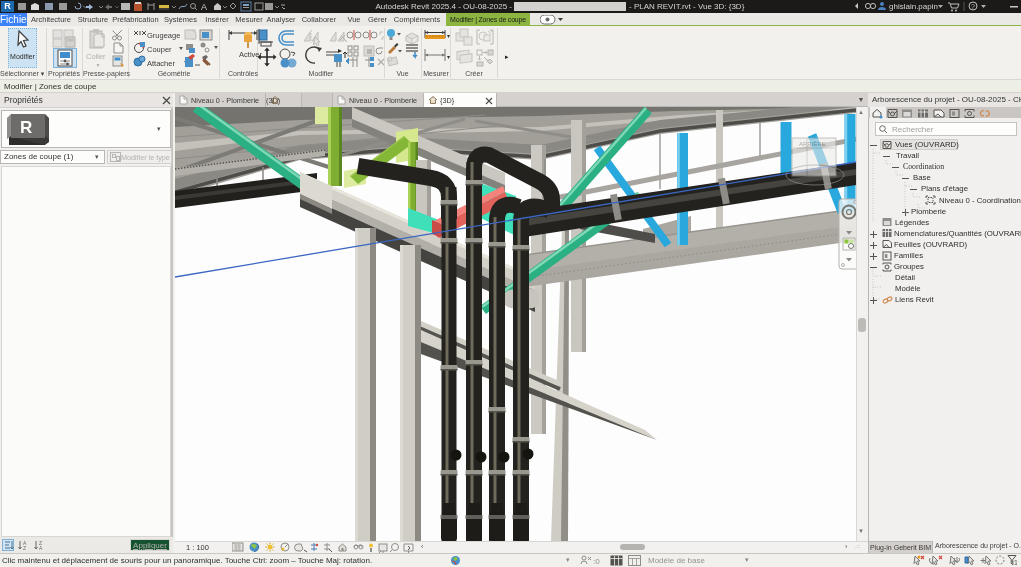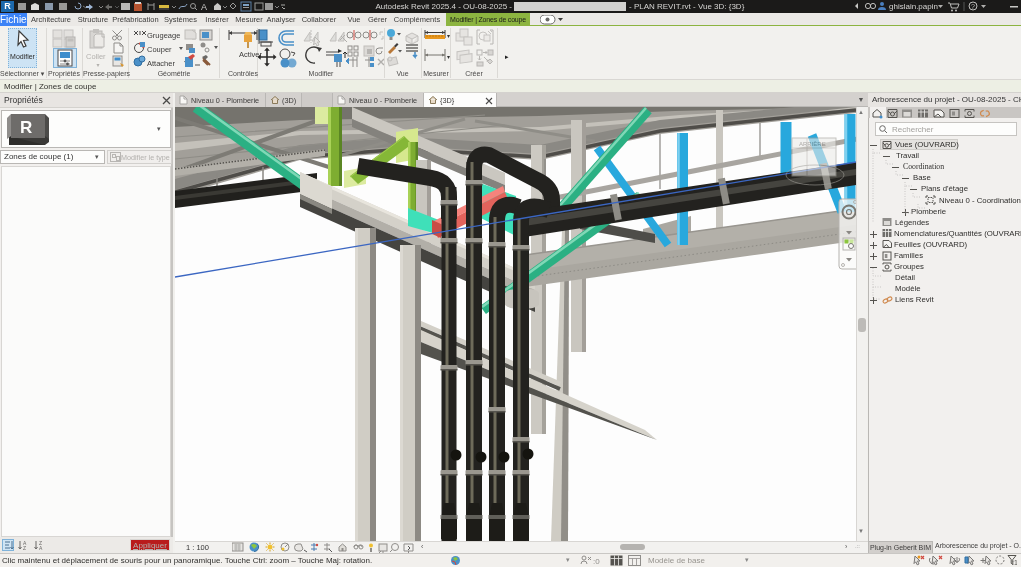--- a/index.html
+++ b/index.html
@@ -338,33 +338,33 @@
       <path d="M17 1 v8 m0 0 l-1.5 -2 m1.5 2 l1.5 -2"></path>
       <text x="20" y="5" font-size="5" fill="#6a6866" stroke="none">A</text>
       <text x="20" y="10" font-size="5" fill="#6a6866" stroke="none">Z</text>
     </g>
 <g stroke="#6a6866" fill="none">
       <path d="M33 1 v8 m0 0 l-1.5 -2 m1.5 2 l1.5 -2"></path>
       <text x="36" y="5" font-size="5" fill="#6a6866" stroke="none">Z</text>
       <text x="36" y="10" font-size="5" fill="#6a6866" stroke="none">A</text>
     </g>
 </svg>
-<div class="abs" style="left:130px;top:539px;width:40px;height:12px;border:1px solid #d8d6d3;background:#b91c1c;font-size:8px;color:#b3b1ae;text-align:center;line-height:12px;text-decoration:underline;">Appliquer</div>
+<div class="abs" style="left:130px;top:539px;width:40px;height:12px;border:1px solid #d8d6d3;background:#14532d;font-size:8px;color:#b3b1ae;text-align:center;line-height:12px;text-decoration:underline;">Appliquer</div>
 <div class="abs" style="left:175px;top:93px;width:693px;height:14px;background:#d4d1ce;border-bottom:1px solid #b9b7b4;"></div>
 <div class="abs" style="left:175px;top:93px;width:91px;height:14px;background:#d4d1ce;border-right:1px solid #b9b7b4;"></div>
 <svg class="abs" style="left:179px;top:95px" width="9" height="10" viewBox="0 0 9 10">
     <path d="M1 1 h4 l3 3 v5 h-7 z" fill="#f8f7f5" stroke="#a8a6a3"></path>
     <path d="M5 1 v3 h3" fill="none" stroke="#a8a6a3"></path>
   </svg>
 <div class="abs" style="left:191px;top:95.5px;width:73px;height:10px;font-size:7.3px;color:#3c3b3a;white-space:nowrap;overflow:hidden;">Niveau 0 - Plomberie</div>
 <div class="abs" style="left:266px;top:93px;width:36px;height:14px;background:#d4d1ce;border-right:1px solid #b9b7b4;"></div>
 <svg class="abs" style="left:270px;top:95px" width="10" height="10" viewBox="0 0 10 10">
     <path d="M1 5 L5 1.5 L9 5 M2.5 4.5 v4 h5 v-4" fill="#e8dbc8" stroke="#8a7a5a"></path>
   </svg>
-<div class="abs" style="left:282px;top:95.5px;width:18px;height:10px;font-size:7.3px;color:#3c3b3a;white-space:nowrap;overflow:hidden;">(3D)</div>
+<div class="abs" style="left:266px;top:95.5px;width:18px;height:10px;font-size:7.3px;color:#3c3b3a;white-space:nowrap;overflow:hidden;">(3D)</div>
 <div class="abs" style="left:302px;top:93px;width:31px;height:14px;background:#cecbc8;border-right:1px solid #b9b7b4;"></div>
 <div class="abs" style="left:333px;top:93px;width:91px;height:14px;background:#d4d1ce;border-right:1px solid #b9b7b4;"></div>
 <svg class="abs" style="left:337px;top:95px" width="9" height="10" viewBox="0 0 9 10">
     <path d="M1 1 h4 l3 3 v5 h-7 z" fill="#f8f7f5" stroke="#a8a6a3"></path>
     <path d="M5 1 v3 h3" fill="none" stroke="#a8a6a3"></path>
   </svg>
 <div class="abs" style="left:349px;top:95.5px;width:73px;height:10px;font-size:7.3px;color:#3c3b3a;white-space:nowrap;overflow:hidden;">Niveau 0 - Plomberie</div>
 <div class="abs" style="left:424px;top:93px;width:73px;height:14px;background:#fdfdfc;border-right:1px solid #b9b7b4;"></div>
 <svg class="abs" style="left:428px;top:95px" width="10" height="10" viewBox="0 0 10 10">
     <path d="M1 5 L5 1.5 L9 5 M2.5 4.5 v4 h5 v-4" fill="#e8dbc8" stroke="#8a7a5a"></path>

